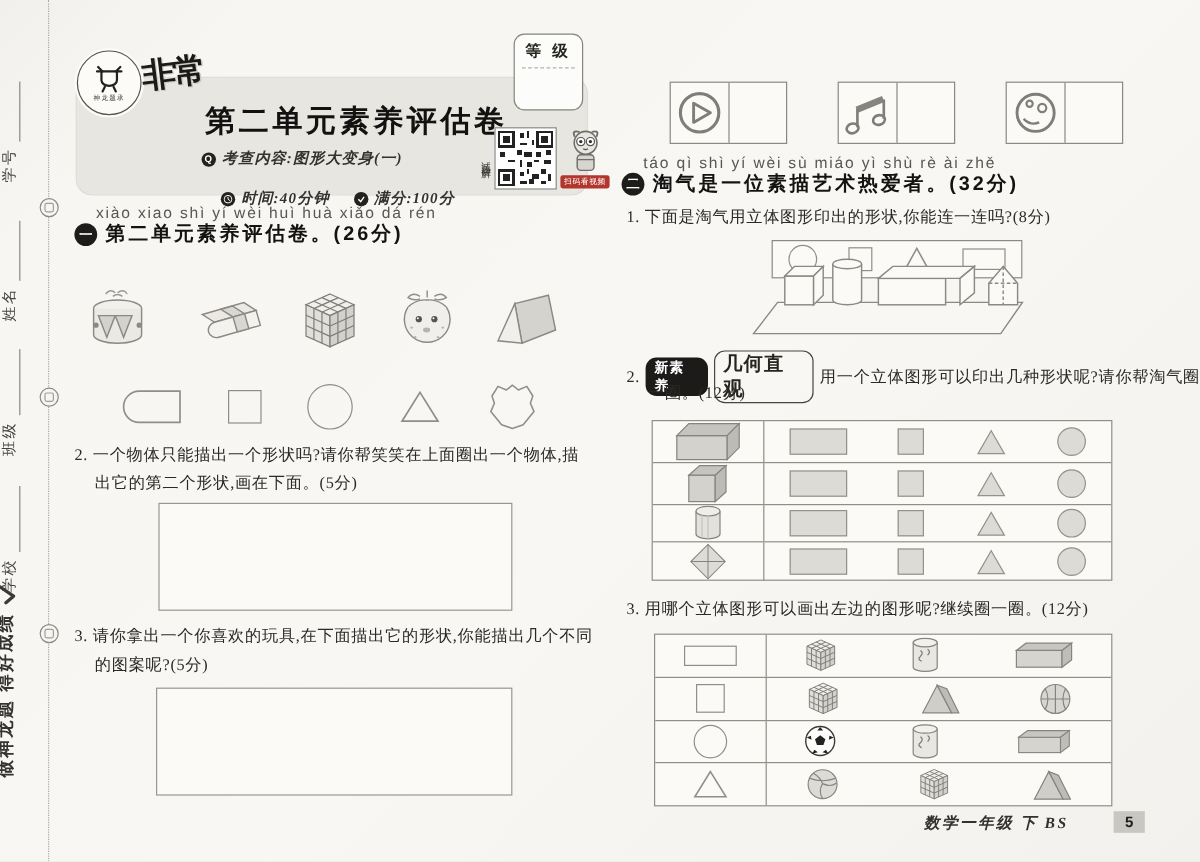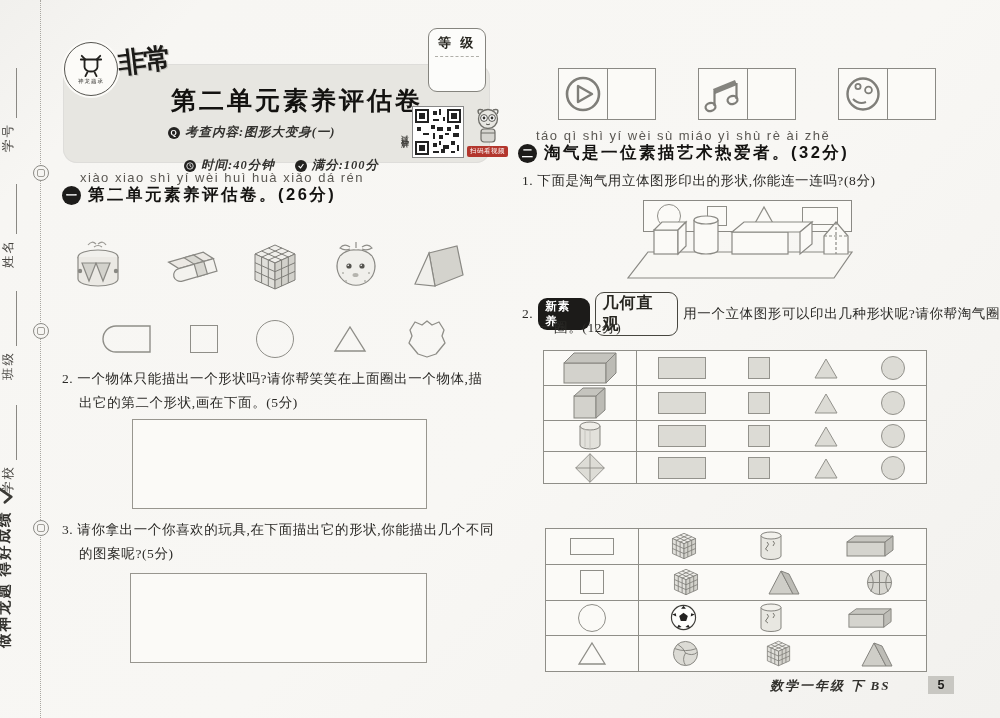--- a/index.html
+++ b/index.html
@@ -424,20 +424,21 @@
         <div class="fsq" style="width:46px;height:20px;"></div>
         <div class="fsq" style="width:20px;height:20px;"></div>
         <svg width="26" height="23" viewBox="0 0 26 23">
             <polygon points="13,2 24,21 2,21" fill="#dcdbd5" stroke="#93928c"></polygon>
           </svg>
         <div class="fsq" style="width:22px;height:22px;border-radius:50%;"></div>
       </div>
     </div>
   </div>
 
+  <div class="abs qtext" style="left:522px;top:499px;">3. 用哪个立体图形可以画出左边的图形呢?继续圈一圈。(12分)</div>
 
   <div class="abs ptable" style="left:545px;top:528px;width:380px;height:142px;">
     <div class="trow">
       <div class="tleft">
         <div class="osq" style="width:42px;height:15px;"></div>
       </div>
       <div class="tright">
         <svg width="28" height="30" viewBox="0 0 48 52">
             <g stroke="#7e7d78" stroke-width="1.4">
           <polygon points="24,4 44,13 24,22 4,13" fill="#f0efeb"></polygon>

